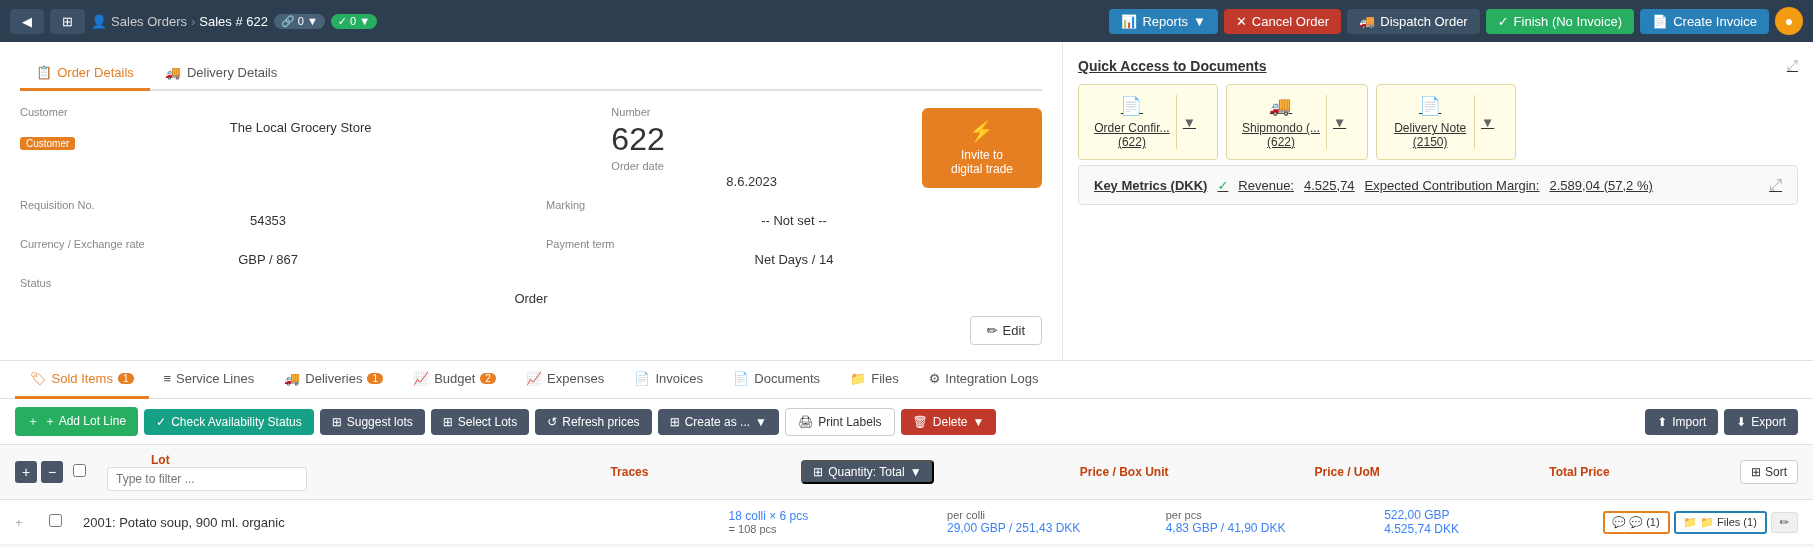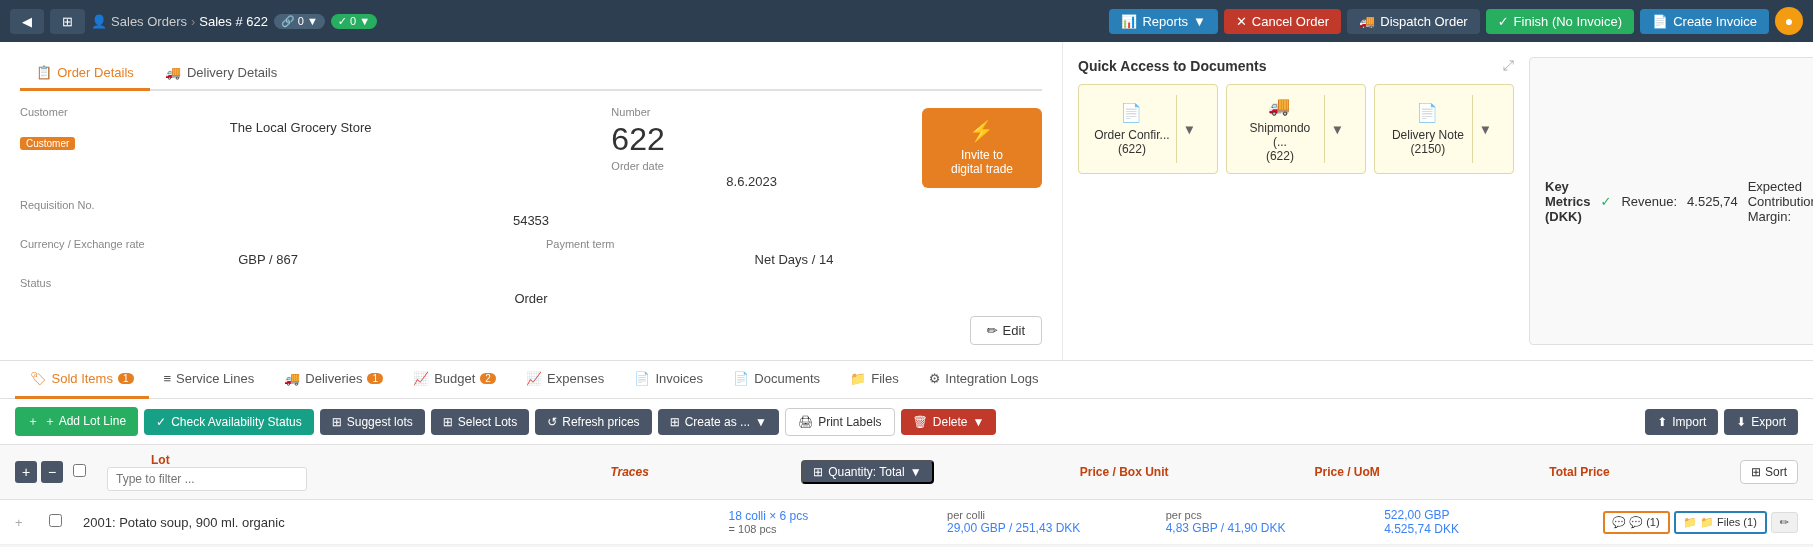--- a/index.html
+++ b/index.html
@@ -197,22 +197,23 @@
       align-items: center;
       gap: 5px;
       float: right;
     }
 
     
     .right-panel {
       width: 750px;
       padding: 15px;
       display: flex;
-      flex-direction: row;
-      gap: 15px;
+      flex-direction: column;
+      gap: 5px;
+      text-decoration: underline;
     }
 
     .quick-access-header {
       display: flex;
       justify-content: space-between;
       align-items: center;
       margin-bottom: 10px;
     }
     .quick-access-title {
       font-size: 14px;
@@ -348,21 +349,21 @@
     }
     .table-header {
       display: flex;
       align-items: center;
       padding: 8px 15px;
       background: #f8f8f8;
       border-bottom: 1px solid #e0e0e0;
       gap: 10px;
     }
     .th-lot { flex: 2; }
-    .th-traces { flex: 1; font-style: italic; }
+    .th-traces { flex: 1; }
     .th-qty { flex: 1; }
     .th-price-box { flex: 1; }
     .th-price-uom { flex: 1; }
     .th-total { flex: 1; }
 
     .table-col-header {
       font-size: 12px;
       color: #c2410c;
       font-weight: 600;
       display: flex;
@@ -567,20 +568,24 @@
           <span style="white-space:pre-line;">Invite to
 digital trade</span>
         </button>
       </div>
     </div>
 
     <div class="field-row">
       <div class="field-col">
         <div class="form-label">Requisition No.</div>
         <div class="form-value">54353</div>
+      </div>
+      <div class="field-col">
+        <div class="form-label">Marking</div>
+        <div class="form-value">-- Not set --</div>
       </div>
     </div>
 
     <div class="field-row">
       <div class="field-col">
         <div class="form-label">Currency / Exchange rate</div>
         <div class="form-value">GBP / 867</div>
       </div>
       <div class="field-col">
         <div class="form-label">Payment term</div>

